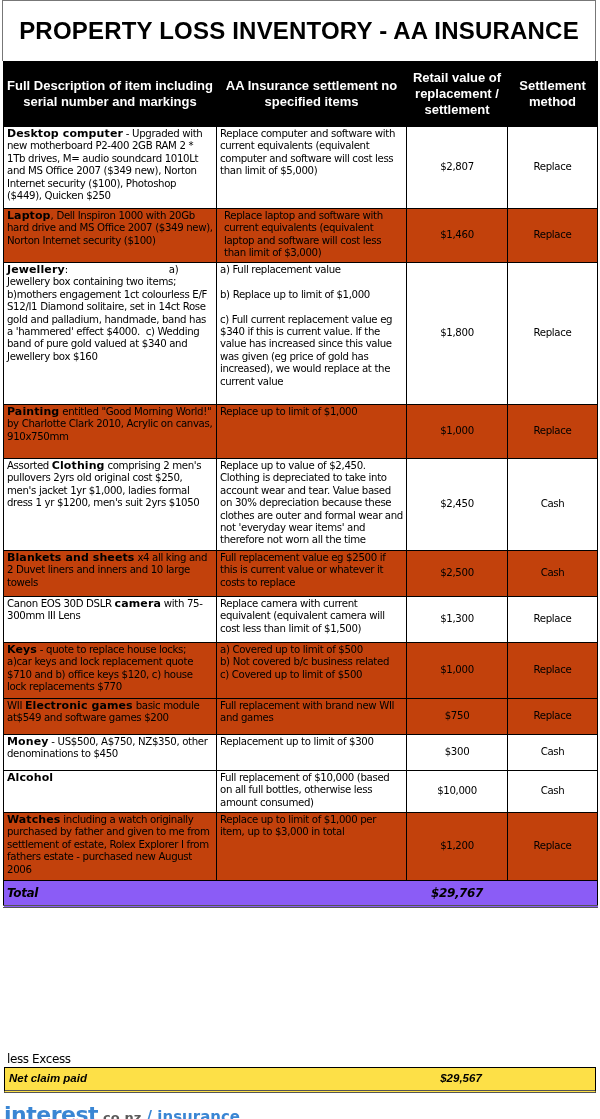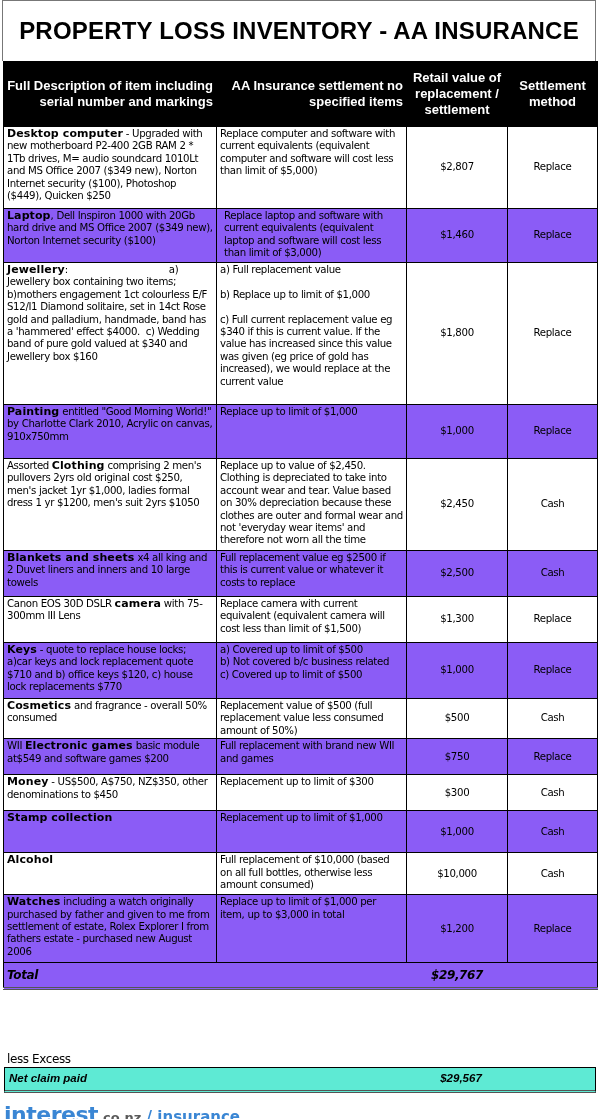--- a/index.html
+++ b/index.html
@@ -9,35 +9,35 @@
                border:1px solid #777; border-bottom:none; background:#fff;
                display:flex; align-items:center; justify-content:center; }
   .title-box h1 { margin:0; font-size:24px; font-weight:bold; letter-spacing:0.2px; }
   table.inv { position:absolute; left:3px; top:61px; width:594px; border-collapse:collapse; table-layout:fixed; }
   table.inv col.c1 { width:213px; }
   table.inv col.c2 { width:190px; }
   table.inv col.c3 { width:101px; }
   table.inv col.c4 { width:90px; }
   table.inv th { background:#000; color:#fff; font-weight:bold; font-size:13px; line-height:16px;
                  vertical-align:middle; padding:2px 3px; height:60px; border:1px solid #000; }
-  table.inv th.left { text-align:right; }
+  table.inv th.left { text-align:center; }
   table.inv th.center { text-align:center; }
   table.inv td { border:1px solid #000; font-size:10.2px; line-height:12.4px; vertical-align:top;
                  padding:1px 3px; font-family:"DejaVu Sans", sans-serif; letter-spacing:-0.35px; }
   table.inv td.num, table.inv td.method { text-align:center; vertical-align:middle; }
-  table.inv tr.yellow td { background:#8b5cf6; }
+  table.inv tr.yellow td { background:#c2410c; }
   table.inv tr.white td { background:#ffffff; }
   .item-name { font-weight:bold; font-size:11px; letter-spacing:0.1px; }
   table.inv tr.total td { background:#8b5cf6; font-weight:bold; font-style:italic; font-size:12px;
                           height:22px; vertical-align:middle; border-bottom:3px double #555; }
   .excess-row { position:absolute; left:5px; top:1040px; width:590px; height:14px;
                 font-size:12px; font-family:"DejaVu Sans", sans-serif; letter-spacing:-0.4px; }
   .excess-row .lbl { position:absolute; left:2px; }
   .excess-row .val { position:absolute; left:405px; width:65px; text-align:center;margin-top:24px; }
-  .net-row { position:absolute; left:4px; top:1055px; width:590px; height:22px; background:#5eead4;
+  .net-row { position:absolute; left:4px; top:1055px; width:590px; height:22px; background:#fde047;
              border:1px solid #000; border-bottom:3px double #555; font-weight:bold; font-style:italic; font-size:11.5px; }
   .net-row .lbl { position:absolute; left:4px; top:4px; }
   .net-row .val { position:absolute; left:406px; width:100px; top:4px; text-align:center; }
   .brand { position:absolute; left:4px; top:1092px; font-family:"DejaVu Sans", sans-serif; color:#3a86d4; white-space:nowrap; }
   .brand .big { font-size:22px; font-weight:bold; letter-spacing:-0.5px; }
   .brand .dom { font-size:13px; font-weight:bold; color:#5a5a5a; }
   .brand .slash { font-size:15px; font-weight:bold; color:#3a86d4; }
   .brand .sect { font-size:15px; font-weight:bold; color:#3a86d4; }
 </style>
 </head>
@@ -110,42 +110,30 @@
         <td class="method">Replace</td>
       </tr>
       <tr class="yellow" style="height: 56px;">
         <td><span></span><span class="item-name">Keys</span><span style="white-space: pre-wrap;"> - quote to replace house locks; a)car keys and lock replacement quote $710 and b) office keys $120, c) house lock replacements $770</span></td>
         <td style="white-space: pre-line;">a) Covered up to limit of $500
 b) Not covered b/c business related
 c) Covered up to limit of $500</td>
         <td class="num">$1,000</td>
         <td class="method">Replace</td>
       </tr>
-      <tr class="white" style="height: 36px;">
-        <td><span></span><span class="item-name">Cosmetics</span><span style="white-space: pre-wrap;"> and fragrance - overall 50% consumed</span></td>
-        <td style="white-space: pre-line;">Replacement value of $500 (full replacement value less consumed amount of 50%)</td>
-        <td class="num">$500</td>
-        <td class="method">Cash</td>
-      </tr>
       <tr class="yellow" style="height: 36px;">
         <td><span>WII </span><span class="item-name">Electronic games</span><span style="white-space: pre-wrap;"> basic module at$549 and software games $200</span></td>
         <td style="white-space: pre-line;">Full replacement with brand new WII and games</td>
         <td class="num">$750</td>
         <td class="method">Replace</td>
       </tr>
       <tr class="white" style="height: 36px;">
         <td><span></span><span class="item-name">Money</span><span style="white-space: pre-wrap;"> - US$500, A$750, NZ$350, other denominations to $450</span></td>
         <td style="white-space: pre-line;">Replacement up to limit of $300</td>
         <td class="num">$300</td>
-        <td class="method">Cash</td>
-      </tr>
-      <tr class="yellow" style="height: 42px;">
-        <td><span></span><span class="item-name">Stamp collection</span><span style="white-space: pre-wrap;"></span></td>
-        <td style="white-space: pre-line;">Replacement up to limit of $1,000</td>
-        <td class="num">$1,000</td>
         <td class="method">Cash</td>
       </tr>
       <tr class="white" style="height: 42px;">
         <td><span></span><span class="item-name">Alcohol</span><span style="white-space: pre-wrap;"></span></td>
         <td style="white-space: pre-line;">Full replacement of $10,000 (based on all full bottles, otherwise less amount consumed)</td>
         <td class="num">$10,000</td>
         <td class="method">Cash</td>
       </tr>
       <tr class="yellow" style="height: 68px;">
         <td><span></span><span class="item-name">Watches</span><span style="white-space: pre-wrap;"> including a watch originally purchased by father and given to me from settlement of estate, Rolex Explorer I from fathers estate - purchased new August 2006</span></td>

